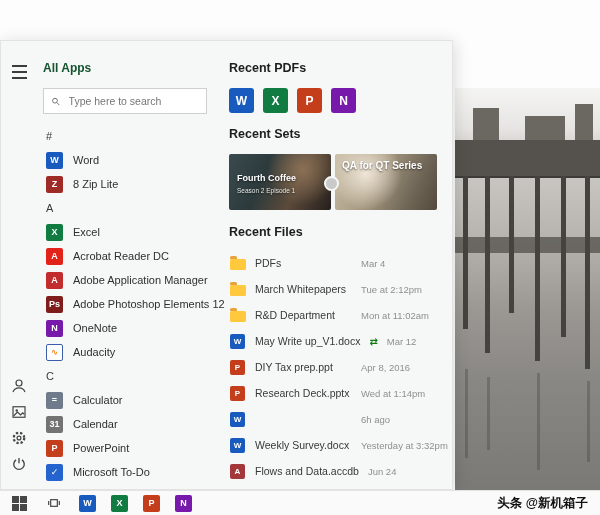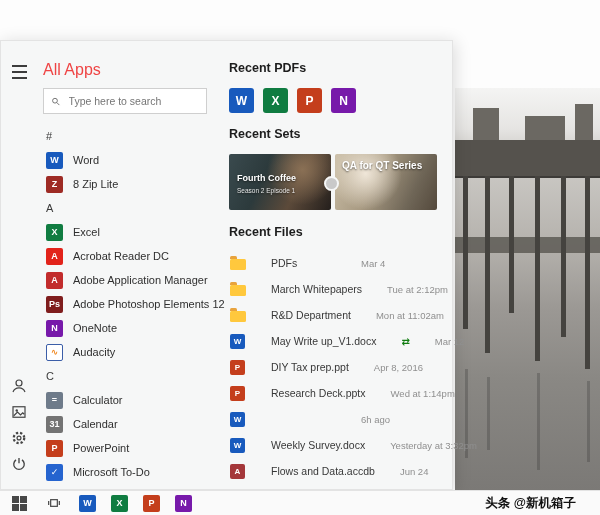--- a/index.html
+++ b/index.html
@@ -20,21 +20,21 @@
     box-shadow:2px 2px 16px rgba(0,0,0,.14);border:1px solid #e3e3e3;box-sizing:border-box;}
 
   
   .rail{position:absolute;left:0;top:0;width:36px;height:100%;}
   .rail-btn{position:absolute;left:7px;width:22px;height:22px;display:flex;align-items:center;justify-content:center;cursor:pointer;}
   .hamburger span{display:block;width:15px;height:2px;background:#3c3c3c;margin:2px 0;}
   .hamburger{flex-direction:column;}
 
   
   .apps-col{position:absolute;left:36px;top:16px;width:194px;}
-  .apps-title{font-size:16px;font-weight:normal;color:#ef4444;padding:4px 0 0 6px;height:22px;box-sizing:border-box;}
+  .apps-title{font-size:12px;font-weight:bold;color:#14532d;padding:4px 0 0 6px;height:22px;box-sizing:border-box;}
   .searchbox{margin:9px 0 10px 6px;width:148px;height:24px;background:#ffffff;border:1px solid #cfcfcf;display:flex;align-items:center;gap:6px;padding:0 7px;box-sizing:content-box;}
   .searchbox input{border:none;outline:none;font-size:10.5px;color:#444;width:100%;background:transparent;font-family:inherit;}
   .section-letter{height:24px;line-height:24px;padding-left:9px;font-size:11px;color:#3a3a3a;}
   .app-row{height:24px;display:flex;align-items:center;gap:10px;padding-left:9px;cursor:pointer;}
   .tile-sm{width:17px;height:17px;border-radius:2px;display:flex;align-items:center;justify-content:center;
     font-size:9px;font-weight:bold;border:1px solid transparent;flex:none;box-sizing:border-box;}
   .app-label{font-size:11px;color:#2f2f2f;white-space:nowrap;}
 
   
   .recent-col{position:absolute;left:228px;top:20px;width:220px;}
@@ -47,40 +47,40 @@
   .set-card-1{background:radial-gradient(circle at 72% 28%,#8a7055 0%,rgba(0,0,0,0) 42%),
     linear-gradient(115deg,#3a4a4e 0%,#2c3a3c 35%,#5c4a3a 65%,#241f1c 100%);}
   .set-card-2{background:radial-gradient(circle at 30% 35%,#efe6d8 0%,rgba(0,0,0,0) 45%),
     linear-gradient(115deg,#cbbfa8 0%,#a89a82 40%,#6f6657 75%,#54493c 100%);}
   .card-title-mid{position:absolute;left:8px;top:19px;font-size:9px;font-weight:bold;color:#ffffff;text-shadow:0 1px 2px rgba(0,0,0,.6);}
   .card-sub-mid{position:absolute;left:8px;top:33px;font-size:6.5px;color:rgba(255,255,255,.88);text-shadow:0 1px 2px rgba(0,0,0,.6);}
   .card-title-top{position:absolute;left:7px;top:6px;font-size:10px;font-weight:bold;color:#ffffff;text-shadow:0 1px 2px rgba(0,0,0,.55);}
   .sets-dot{position:absolute;left:95px;top:22px;width:11px;height:11px;border-radius:50%;background:#c9c9c9;border:2px solid #f6f7f7;}
 
   .files-list{margin-top:7px;}
-  .file-row{height:26px;display:flex;align-items:center;gap:25px;cursor:pointer;}
+  .file-row{height:26px;display:flex;align-items:center;gap:9px;cursor:pointer;}
   .file-ic{width:17px;display:flex;justify-content:center;flex:none;}
   .folder{width:16px;height:11px;background:#ffc83d;border-radius:1.5px;position:relative;margin-top:3px;}
   .folder::before{content:"";position:absolute;top:-3px;left:0;width:7px;height:3px;background:#e8a33d;border-radius:1.5px 1.5px 0 0;}
   .doc-tile{width:15px;height:15px;border-radius:2px;color:#fff;display:flex;align-items:center;justify-content:center;
     font-size:8px;font-weight:bold;flex:none;}
   .file-name{font-size:10.5px;color:#383838;white-space:nowrap;}
   .file-badge{font-size:10px;color:#107c10;font-weight:bold;}
   .file-date{margin-left:auto;width:88px;font-size:9.5px;color:#8f8f8f;text-align:left;flex:none;}
 
   
   .taskbar{position:absolute;left:0;bottom:0;width:600px;height:25px;background:#fafafa;border-top:1px solid #e3e3e3;
     display:flex;align-items:center;box-sizing:border-box;}
   .tb-left{display:flex;align-items:center;gap:15px;padding-left:9px;}
   .tb-btn{width:20px;height:20px;display:flex;align-items:center;justify-content:center;cursor:pointer;}
   .win-grid{display:grid;grid-template-columns:7px 7px;grid-template-rows:7px 7px;gap:1px;}
   .win-grid div{background:#474747;}
   .tb-tile{width:17px;height:17px;border-radius:2px;color:#fff;display:flex;align-items:center;justify-content:center;
     font-size:9px;font-weight:bold;cursor:pointer;}
-  .tb-watermark{margin-left:auto;padding-right:24px;font-size:12.5px;font-weight:bold;color:#111;white-space:nowrap;}
+  .tb-watermark{margin-left:auto;padding-right:12px;font-size:12.5px;font-weight:bold;color:#111;white-space:nowrap;}
 </style>
 </head>
 <body>
 
 <div class="desktop">
 
   <div class="wallpaper-photo">
     <div class="ph-box" style="left:18px;top:5%;width:26px;height:8%;"></div>
     <div class="ph-box" style="left:70px;top:7%;width:40px;height:6%;"></div>
     <div class="ph-box" style="left:120px;top:4%;width:18px;height:9%;"></div>

